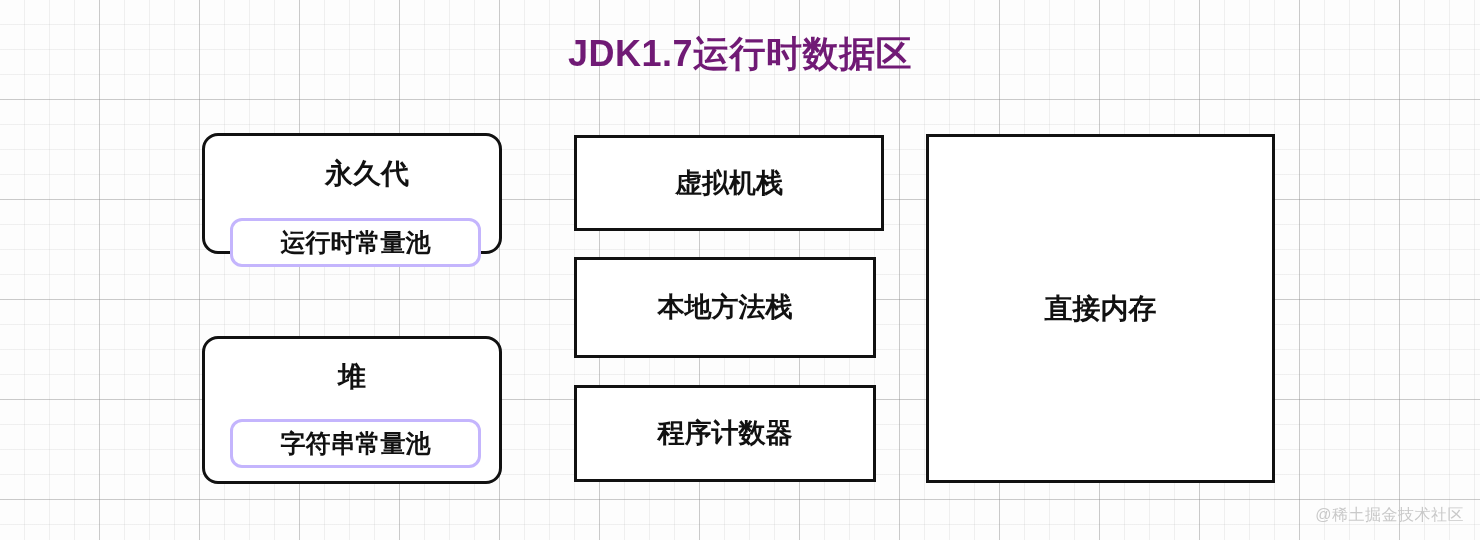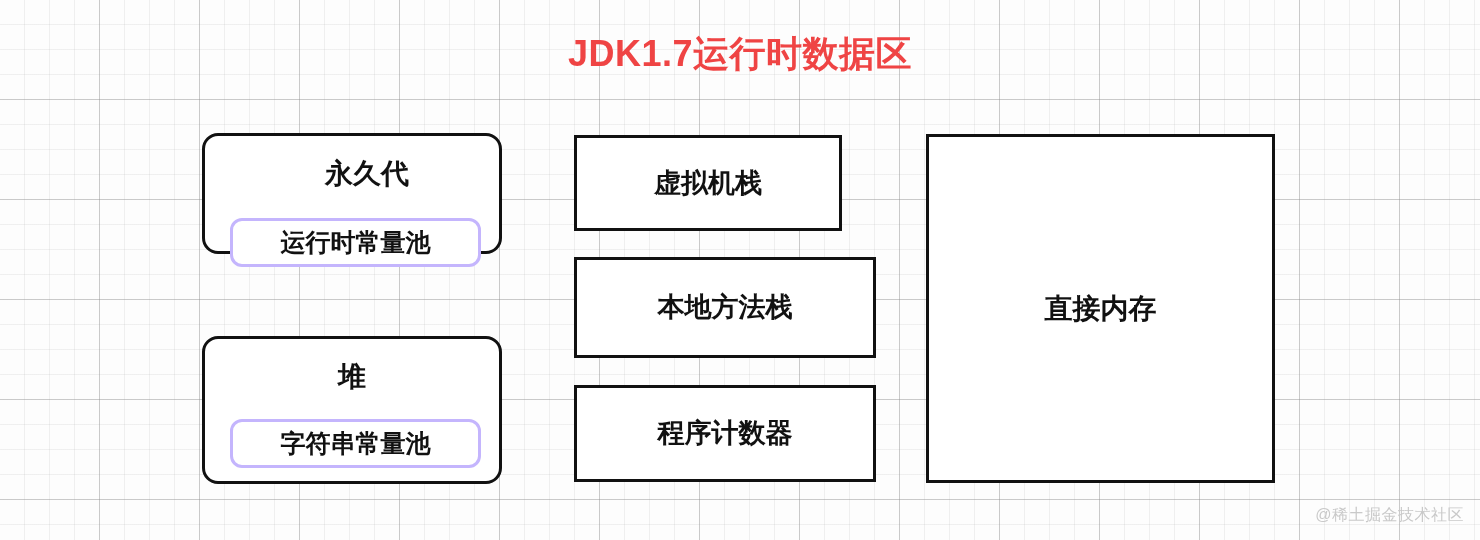--- a/index.html
+++ b/index.html
@@ -42,21 +42,21 @@
   }
 
   #diagram-title {
     position: absolute;
     left: 0;
     top: 30px;
     width: 1480px;
     text-align: center;
     font-size: 36px;
     font-weight: bold;
-    color: #ef4444;
+    color: #701a75;
     letter-spacing: 0.5px;
     white-space: nowrap;
   }
 
   .node {
     position: absolute;
     box-sizing: border-box;
     background: #ffffff;
     border: 3px solid #111111;
     display: flex;
@@ -107,21 +107,21 @@
     flex-direction: row;
   }
 
   
   #box-permgen   { left: 202px; top: 133px;  width: 300px; height: 121px; padding-left: 30px; }
   #box-permgen-inner { left: 25px; top: 82px; width: 251px; height: 49px; }
 
   #box-heap      { left: 202px; top: 336px;  width: 300px; height: 148px; }
   #box-heap-inner { left: 25px; top: 80px; width: 251px; height: 49px; font-family: Liberation Serif, serif; }
 
-  #box-vm-stack      { left: 574px; top: 135px; width: 268px; height: 96px; }
+  #box-vm-stack      { left: 574px; top: 135px; width: 310px; height: 96px; }
   #box-native-stack  { left: 574px; top: 257px; width: 302px; height: 101px; }
   #box-pc-register   { left: 574px; top: 385px; width: 302px; height: 97px; }
 
   #box-direct-memory { left: 926px; top: 134px; width: 349px; height: 349px; justify-content: center; }
   #box-direct-memory > .node-label { font-size: 28px; }
 
   #watermark {
     position: absolute;
     right: 16px;
     bottom: 14px;

